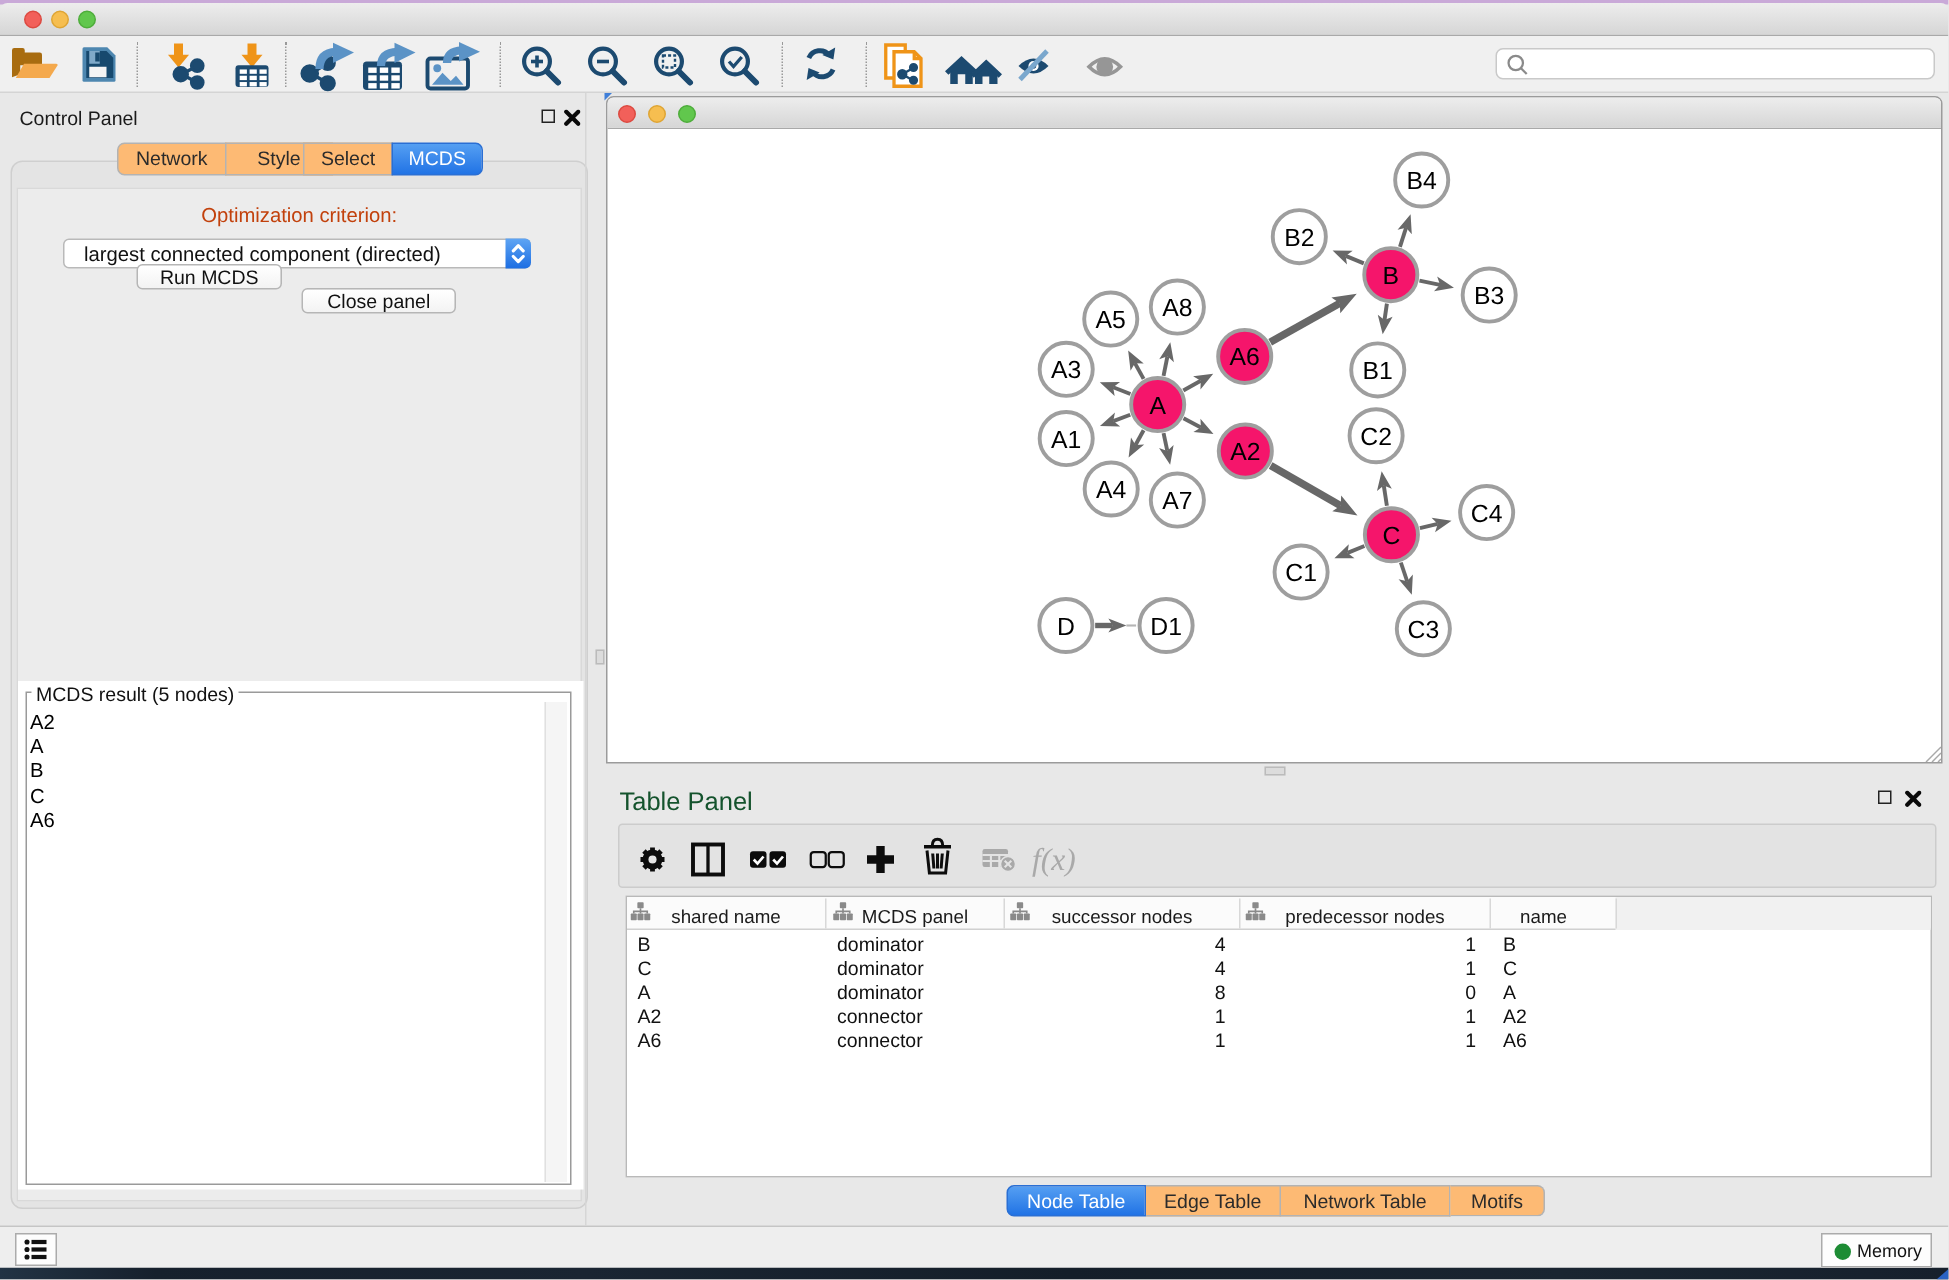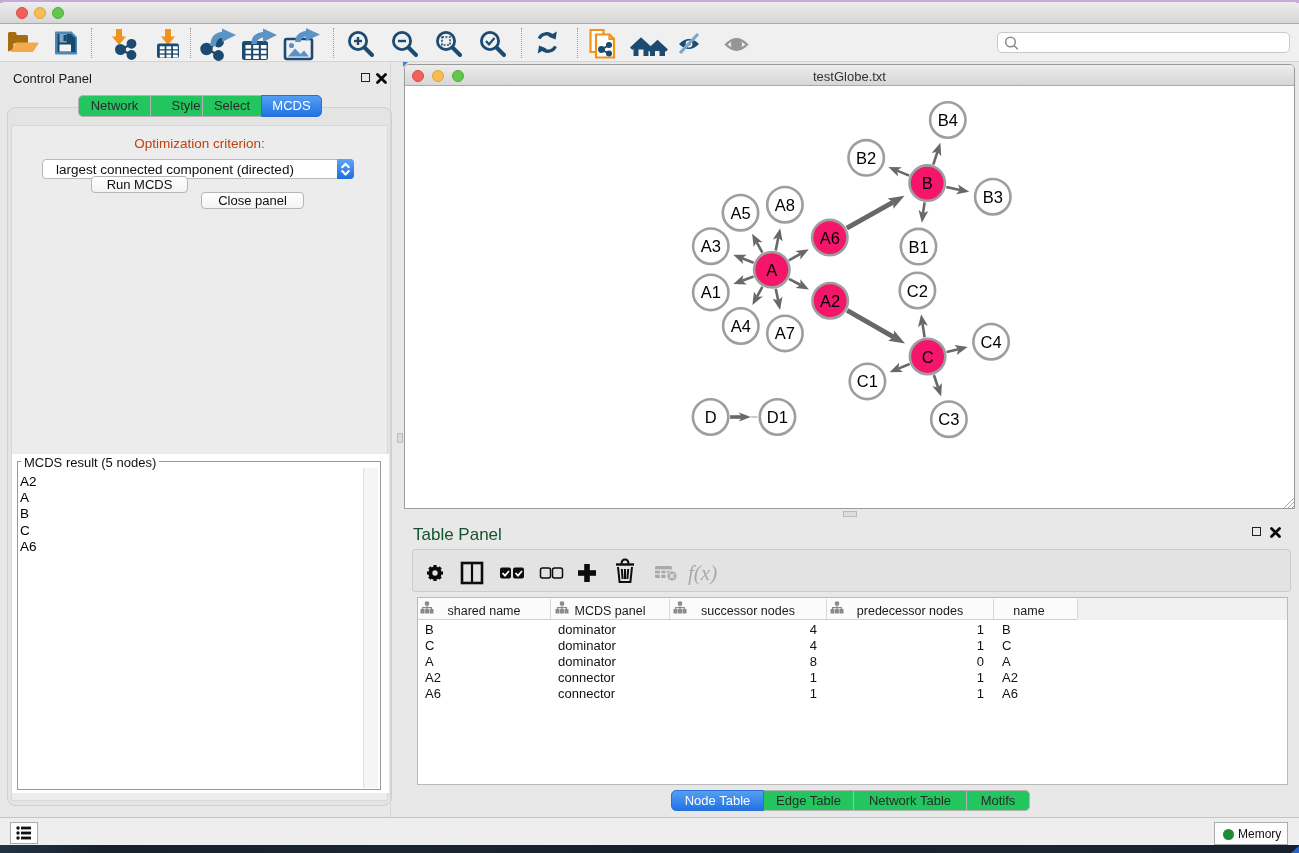--- a/index.html
+++ b/index.html
@@ -1,21 +1,21 @@
 <!DOCTYPE html>
 <html><head>
 <meta charset="utf-8">
 <style>
 * { margin:0; padding:0; box-sizing:border-box; }
 html,body { width:1299px; height:853px; overflow:hidden; }
 body { font-family:"Liberation Sans",sans-serif; background:#e8e8e8; position:relative; }
 .abs { position:absolute; }
 .light { width:12px; height:12px; border-radius:50%; position:absolute; top:5px; }
 .titlebar { background:linear-gradient(#ededed,#d6d6d6); border-bottom:1px solid #a9a9a9; }
-.segtab { position:absolute; top:0; height:22px; background:#22c55e; border:1px solid #b3b3b3; font-size:13px; color:#2b2b2b; text-align:center; line-height:20px; }
+.segtab { position:absolute; top:0; height:22px; background:#fdba74; border:1px solid #b3b3b3; font-size:13px; color:#2b2b2b; text-align:center; line-height:20px; }
 .segsel { background:linear-gradient(#559ff2,#2173e5); color:#fff; border-color:#2a6fd4; }
 .btn { position:absolute; background:linear-gradient(#ffffff,#f3f3f3); border:1px solid #b6b6b6; border-radius:4px; font-size:13px; color:#111; text-align:center; }
 </style>
 </head>
 <body>
 
 <div class="abs" style="left:0;top:0;width:1299px;height:3px;background:#c9a9d8;"></div>
 <div class="abs" style="left:0;top:845px;width:1299px;height:8px;background:linear-gradient(90deg,#223344 0%,#16202c 8%,#1a2532 30%,#141e29 55%,#1a2531 80%,#16202c 100%);"></div>
 <div class="abs" style="left:1291px;top:846px;width:0;height:0;border-bottom:7px solid #2a63c4;border-left:8px solid transparent;"></div>
 
@@ -211,21 +211,20 @@
 <div class="abs" style="left:390px;top:62px;width:1px;height:755px;background:#d6d6d6;"></div>
 <div class="abs" style="left:397px;top:433px;width:6px;height:10px;background:#dcdcdc;border:1px solid #bbb;"></div>
 
 <div class="abs" style="left:403px;top:62px;width:0;height:0;border-top:5px solid #3f7ed8;border-right:5px solid transparent;"></div>
 
 <div class="abs" style="left:404px;top:64px;width:891px;height:445px;background:#fff;border:1px solid #9b9b9b;border-radius:5px 5px 0 0;"></div>
 <div class="abs titlebar" style="left:405px;top:65px;width:889px;height:21px;border-radius:4px 4px 0 0;">
   <div class="light" style="left:7px;top:5px;background:#f2605a;border:1px solid #dc4a41;"></div>
   <div class="light" style="left:27px;top:5px;background:#f6be50;border:1px solid #dfa534;"></div>
   <div class="light" style="left:47px;top:5px;background:#61c74d;border:1px solid #4ead3b;"></div>
-  <div class="abs" style="left:0;width:889px;top:4px;text-align:center;font-size:13px;color:#333;">testGlobe.txt</div>
 </div>
 <svg class="abs" style="left:1281px;top:495px;" width="13" height="13" viewBox="0 0 13 13">
     <g stroke="#a9a9a9" stroke-width="1">
       <line x1="3" y1="13" x2="13" y2="3"></line>
       <line x1="7" y1="13" x2="13" y2="7"></line>
       <line x1="11" y1="13" x2="13" y2="11"></line>
     </g>
   </svg>
 <div class="abs" style="left:843px;top:511px;width:14px;height:6px;background:#dcdcdc;border:1px solid #bbb;"></div>
 <svg width="889" height="421" viewBox="0 0 889 421" style="position:absolute;left:405px;top:87px;font-family:'Liberation Sans',sans-serif;">

